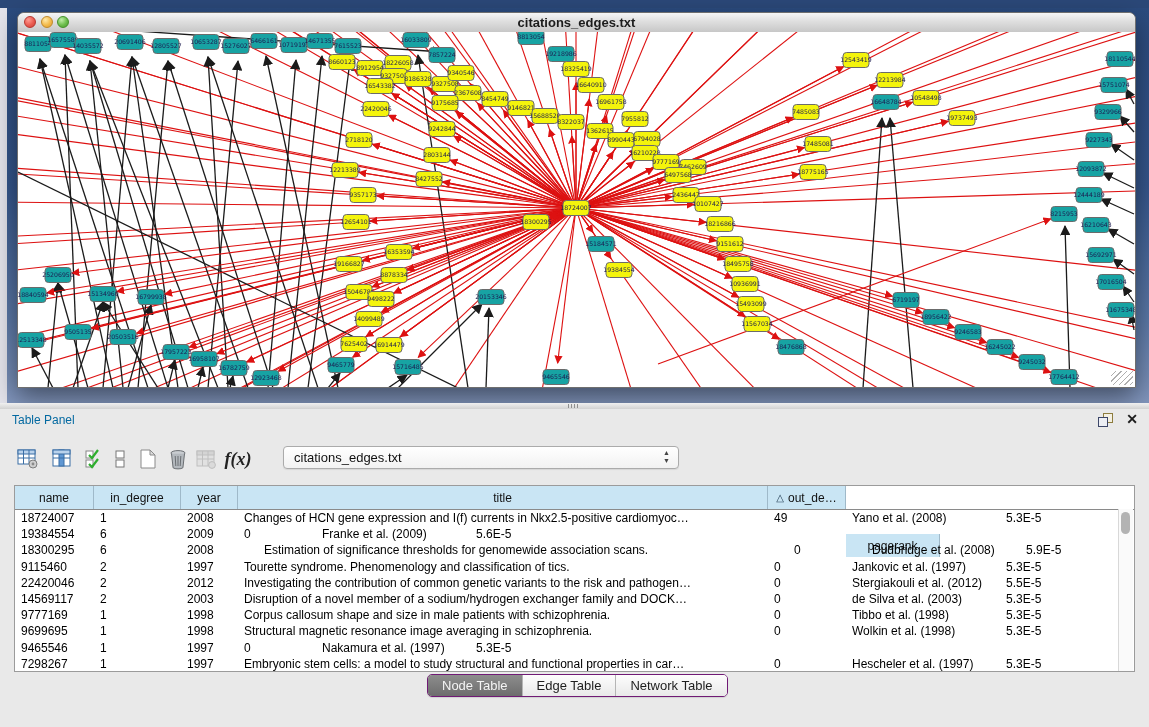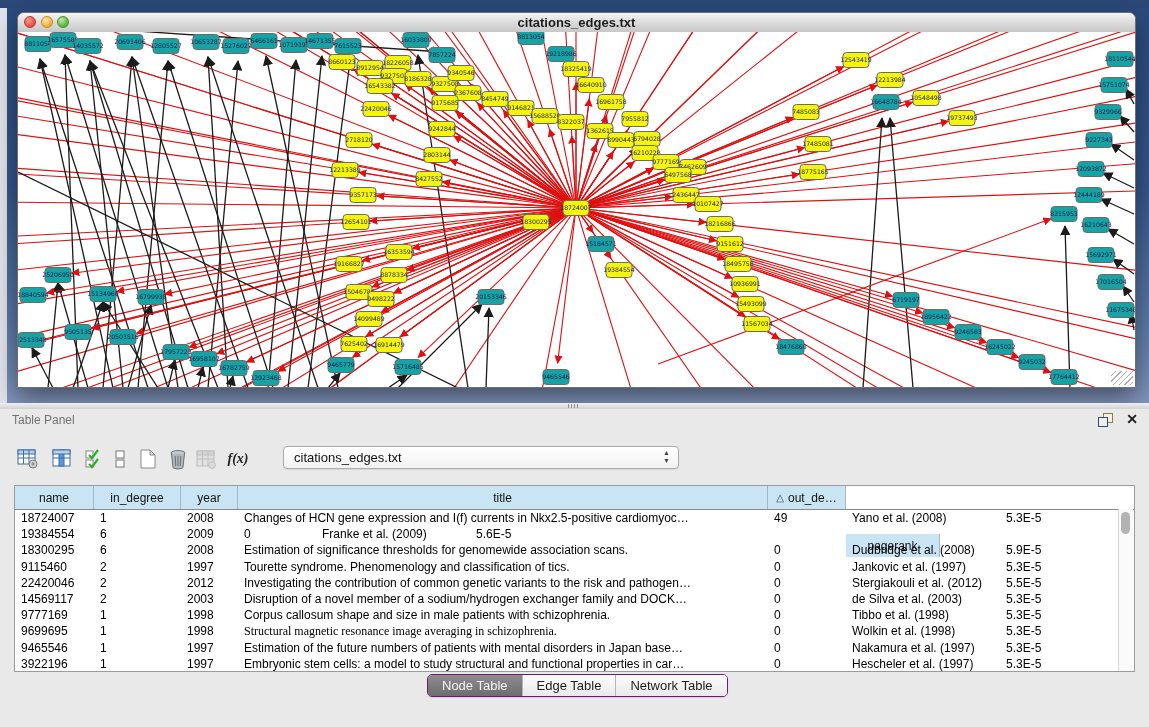--- a/index.html
+++ b/index.html
@@ -20,29 +20,29 @@
   #graph-svg{position:absolute;left:0;top:19px;width:1117px;height:355px;background:#fff;}
   .resize-grip{position:absolute;right:2px;bottom:2px;width:22px;height:14px;background:repeating-linear-gradient(135deg,transparent 0 3px,#9a9a9a 3px 4px);opacity:.8;}
 
   
   .splitter{position:absolute;left:0;top:403px;width:1149px;height:6px;background:linear-gradient(180deg,#f0f0f0,#d2d2d2);border-bottom:1px solid #bdbdbd;}
   .splitter .grip{position:absolute;left:568px;top:1px;width:12px;height:4px;background:repeating-linear-gradient(90deg,#8f8f8f 0 1px,transparent 1px 3px);}
 
   
   .table-panel{position:absolute;left:0;top:409px;width:1149px;height:318px;background:#e9e9e9;}
   .panel-header{position:absolute;left:0;top:0;width:100%;height:24px;}
-  .panel-title{position:absolute;left:12px;top:4px;font-size:12px;color:#737373;}
+  .panel-title{position:absolute;left:12px;top:4px;font-size:12px;color:#0369a1;}
   .float-icon{position:absolute;left:1098px;top:4px;width:15px;height:14px;}
   .float-icon .back{position:absolute;right:0;top:0;width:8px;height:8px;border:1px solid #8d7c3e;background:#f4f0e2;}
   .float-icon .front{position:absolute;left:0;bottom:0;width:8px;height:8px;border:1px solid #3c4668;background:#eceef4;}
   .close-icon{position:absolute;left:1124px;top:2px;width:16px;height:16px;font-size:14px;font-weight:bold;color:#1b1b1b;text-align:center;line-height:16px;}
 
   .toolbar{position:absolute;left:0;top:24px;width:100%;height:52px;}
   .tb-btn{position:absolute;top:12px;width:28px;height:28px;display:flex;align-items:center;justify-content:center;}
-  .fx-label{font-family:"Liberation Serif",serif;font-style:italic;font-weight:bold;font-size:14px;color:#222;}
+  .fx-label{font-family:"Liberation Serif",serif;font-style:italic;font-weight:bold;font-size:18px;color:#222;}
   .net-select{position:absolute;left:283px;top:13px;width:396px;height:23px;background:linear-gradient(180deg,#ffffff,#f2f2f2);border:1px solid #ababab;border-radius:4px;box-sizing:border-box;box-shadow:0 1px 1px rgba(0,0,0,.08);}
   .net-select .val{position:absolute;left:10px;top:3px;font-size:13px;color:#111;}
   .net-select .arrows{position:absolute;right:8px;top:2px;font-size:7px;line-height:8px;color:#444;text-align:center;}
 
   .table-wrap{position:absolute;left:14px;top:76px;width:1121px;height:187px;background:#ffffff;border:1px solid #9b9b9b;box-sizing:border-box;overflow:hidden;}
   .thead{display:flex;height:23px;border-bottom:1px solid #8a8a8a;}
   .th{box-sizing:border-box;height:23px;background:#c9e5f4;border-right:1px solid #9fb9c9;font-size:12px;color:#111;display:flex;align-items:center;justify-content:center;white-space:nowrap;overflow:hidden;}
   .th .sort{font-size:10px;margin-right:4px;color:#1f3a50;}
   .trow{display:flex;height:16.2px;align-items:center;}
   .td{box-sizing:border-box;padding-left:6px;font-size:12px;color:#000;white-space:nowrap;overflow:hidden;height:16.2px;line-height:16.2px;}
@@ -856,21 +856,21 @@
             <div class="td" style="width: 87px;">6</div>
             <div class="td" style="width: 57px;">2009</div>
             <div class="td" style="width: 78px;">0</div>
             <div class="td" style="width: 154px;">Franke et al. (2009)</div>
             <div class="td" style="width: 94px;">5.6E-5</div>
           </div>
           <div class="trow">
             <div class="td" style="width: 79px;">18300295</div>
             <div class="td" style="width: 87px;">6</div>
             <div class="td" style="width: 57px;">2008</div>
-            <div class="td" style="width: 530px;">Estimation of significance thresholds for genomewide association scans.</div>
+            <div class="td" style="width: 530px; margin-left: 20px;">Estimation of significance thresholds for genomewide association scans.</div>
             <div class="td" style="width: 78px;">0</div>
             <div class="td" style="width: 154px;">Dudbridge et al. (2008)</div>
             <div class="td" style="width: 94px;">5.9E-5</div>
           </div>
           <div class="trow">
             <div class="td" style="width: 79px;">9115460</div>
             <div class="td" style="width: 87px;">2</div>
             <div class="td" style="width: 57px;">1997</div>
             <div class="td" style="width: 530px;">Tourette syndrome. Phenomenology and classification of tics.</div>
             <div class="td" style="width: 78px;">0</div>
@@ -901,36 +901,35 @@
             <div class="td" style="width: 57px;">1998</div>
             <div class="td" style="width: 530px;">Corpus callosum shape and size in male patients with schizophrenia.</div>
             <div class="td" style="width: 78px;">0</div>
             <div class="td" style="width: 154px;">Tibbo et al. (1998)</div>
             <div class="td" style="width: 94px;">5.3E-5</div>
           </div>
           <div class="trow">
             <div class="td" style="width: 79px;">9699695</div>
             <div class="td" style="width: 87px;">1</div>
             <div class="td" style="width: 57px;">1998</div>
-            <div class="td" style="width: 530px; font-family: Liberation Serif, serif;">Structural magnetic resonance image averaging in schizophrenia.</div>
+            <div class="td" style="width: 530px;">Structural magnetic resonance image averaging in schizophrenia.</div>
             <div class="td" style="width: 78px;">0</div>
             <div class="td" style="width: 154px;">Wolkin et al. (1998)</div>
             <div class="td" style="width: 94px;">5.3E-5</div>
           </div>
           <div class="trow">
             <div class="td" style="width: 79px;">9465546</div>
             <div class="td" style="width: 87px;">1</div>
             <div class="td" style="width: 57px;">1997</div>
-            <div class="td" style="width: 530px;">Estimation of the future numbers of patients with mental disorders in Japan base…</div>
             <div class="td" style="width: 78px;">0</div>
             <div class="td" style="width: 154px;">Nakamura et al. (1997)</div>
             <div class="td" style="width: 94px;">5.3E-5</div>
           </div>
           <div class="trow">
-            <div class="td" style="width: 79px;">3922196</div>
+            <div class="td" style="width: 79px;">7298267</div>
             <div class="td" style="width: 87px;">1</div>
             <div class="td" style="width: 57px;">1997</div>
             <div class="td" style="width: 530px;">Embryonic stem cells: a model to study structural and functional properties in car…</div>
             <div class="td" style="width: 78px;">0</div>
             <div class="td" style="width: 154px;">Hescheler et al. (1997)</div>
             <div class="td" style="width: 94px;">5.3E-5</div>
           </div>
         </div>
       <div class="vscroll">
           <div class="thumb"></div>

